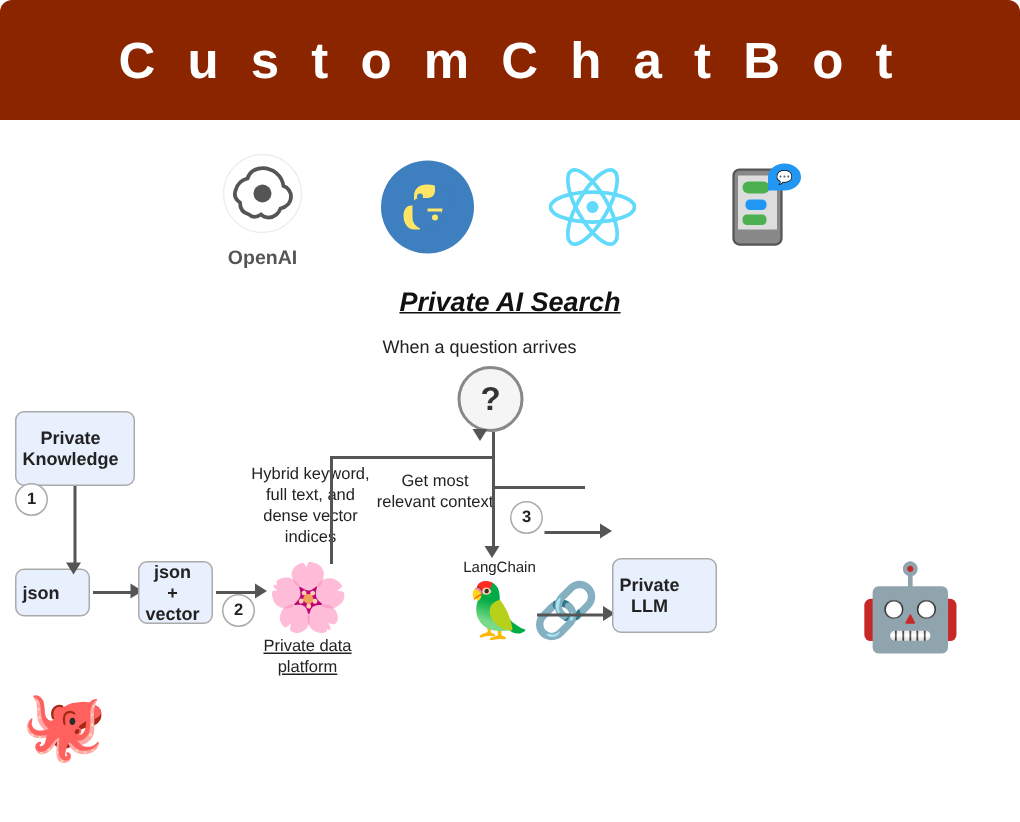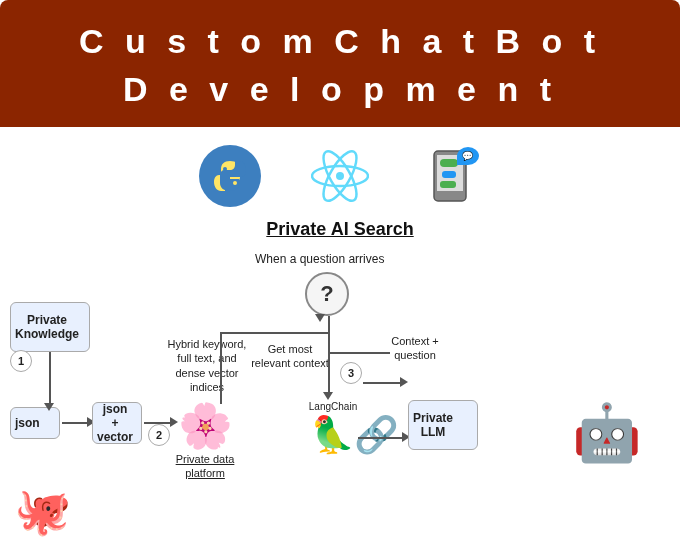--- a/index.html
+++ b/index.html
@@ -156,26 +156,36 @@
       font-weight: bold;
       color: #333;
     }
   </style>
 </head>
 <body>
 
 <div class="header">
   <h1>
     <span>C u s t o m   C h a t B o t</span><br>
-    <span>D e v e l o p m e n t</span>
   </h1>
 </div>
 
 <div class="tech-row">
 
+  <div class="tech-item">
+    <div style="width:62px;height:62px;display:flex;align-items:center;justify-content:center;">
+      <svg width="54" height="54" viewBox="0 0 54 54">
+        <circle cx="27" cy="27" r="26" fill="white" stroke="#eee" stroke-width="1"></circle>
+
+        <path d="M27 10 C34 10 40 15 41 22 C44 23 46 26 46 29 C46 33 43 36 39 37 C38 40 35 43 31 43 C29 43 27 42 26 41 C23 43 20 43 18 41 C14 40 12 37 12 33 C9 31 8 28 9 25 C10 21 13 18 17 17 C18 13 22 10 27 10Z" fill="none" stroke="#555" stroke-width="2.5"></path>
+        <circle cx="27" cy="27" r="6" fill="#555"></circle>
+      </svg>
+    </div>
+    <span class="openai-label">OpenAI</span>
+  </div>
 
   <div class="tech-item">
     <div style="width:62px;height:62px;border-radius:50%;background:#3d7fbf;display:flex;align-items:center;justify-content:center;">
       <svg width="38" height="38" viewBox="0 0 38 38">
 
         <path d="M19 4 C13 4 10 7 10 12 L10 16 L19 16 L19 18 L8 18 C5 18 3 21 3 25 C3 30 6 34 10 34 L14 34 L14 30 C14 27 16 25 19 25 L24 25 C27 25 29 23 29 20 L29 12 C29 7 25 4 19 4Z" fill="#ffe566"></path>
         <circle cx="14" cy="12" r="2" fill="#3d7fbf"></circle>
         <path d="M19 34 C25 34 28 31 28 26 L28 22 L19 22 L19 20 L30 20 C33 20 35 17 35 13 C35 8 32 4 28 4 L24 4 L24 8 C24 11 22 13 19 13 L14 13 C11 13 9 15 9 18 L9 26 C9 31 13 34 19 34Z" fill="#3d7fbf"></path>
         <circle cx="24" cy="26" r="2" fill="#ffe566"></circle>
       </svg>
@@ -203,21 +213,21 @@
         <rect x="8" y="10" width="18" height="8" rx="4" fill="#4CAF50"></rect>
         <rect x="10" y="22" width="14" height="7" rx="3" fill="#2196F3"></rect>
         <rect x="8" y="32" width="16" height="7" rx="3" fill="#4CAF50"></rect>
       </svg>
 
       <div style="position:absolute;top:2px;right:2px;background:#2196F3;border-radius:50% 50% 50% 0;width:22px;height:18px;display:flex;align-items:center;justify-content:center;font-size:9px;color:white;">💬</div>
     </div>
   </div>
 </div>
 
-<div style="text-align:center;margin: 2px 0 6px;">
+<div style="text-align:center;margin: 2px 0 6px; font-style: italic;">
   <span class="section-title">Private AI Search</span>
 </div>
 
 <div class="diagram">
 
   <span class="diag-label" style="left:255px;top:0px;font-size:12px;">When a question arrives</span>
 
   <div class="question-circle" style="left:305px;top:20px;">?</div>
 
   <div class="box" style="left:10px;top:50px;width:80px;height:50px;">
@@ -257,22 +267,20 @@
   <div class="arrow-v" style="left:220px;top:80px;height:72px;"></div>
   <div class="arrow-h" style="left:220px;top:80px;width:110px;"></div>
   <div class="arrowhead-down" style="left:315px;top:62px;"></div>
 
   <span class="diag-label" style="left:250px;top:90px;width:80px;">Get most
 relevant
 context</span>
 
   <div class="circle-num" style="left:340px;top:110px;">3</div>
 
-  <span class="diag-label" style="left:380px;top:82px;width:70px;">Context +
-question</span>
 
   <div class="arrow-v" style="left:328px;top:64px;height:80px;"></div>
   <div class="arrowhead-down" style="left:323px;top:140px;"></div>
 
   <span class="diag-label" style="left:298px;top:148px;width:70px;font-size:10px;">LangChain</span>
 
   <span class="emoji-icon" style="left:310px;top:162px;font-size:36px;">🦜🔗</span>
 
   <div class="arrow-h" style="left:363px;top:130px;width:40px;"></div>
   <div class="arrowhead-right" style="left:400px;top:125px;"></div>

